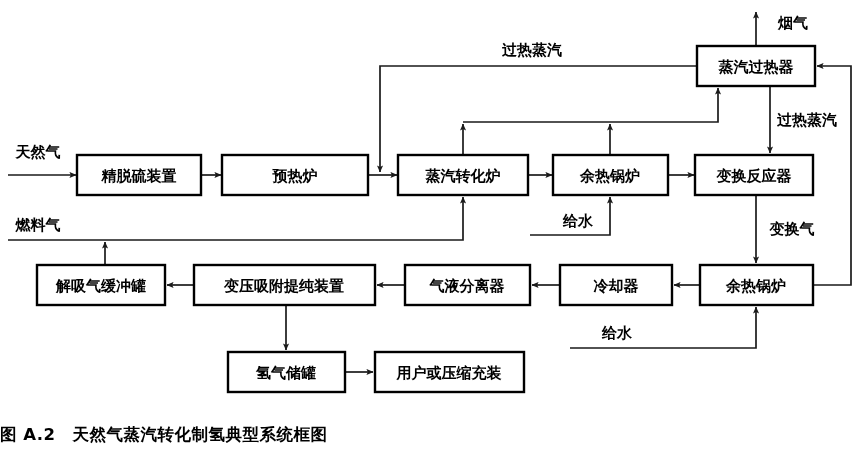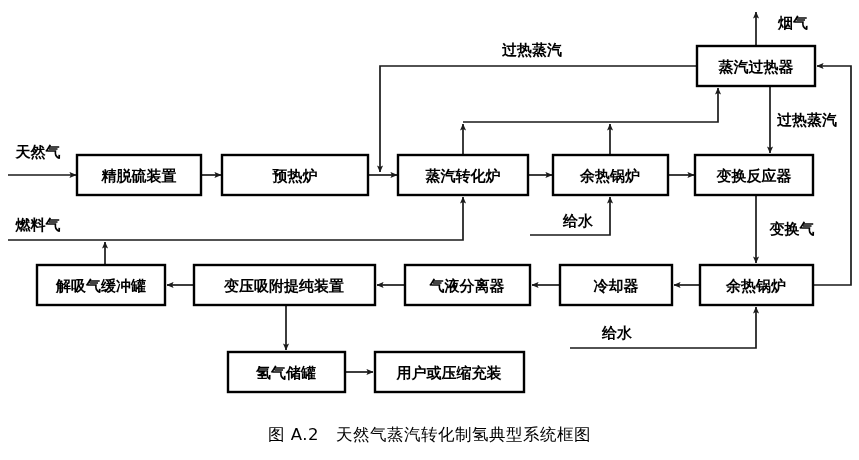--- a/index.html
+++ b/index.html
@@ -17,21 +17,21 @@
     font-size:15px;font-weight:700;fill:#000000;
     text-anchor:middle;dominant-baseline:middle;
   }
   .stream-label{
     font-family:"DejaVu Sans","Liberation Sans",sans-serif;
     font-size:15px;font-weight:700;fill:#000000;
     text-anchor:middle;dominant-baseline:middle;
   }
   .caption-text{
     position:absolute;left:0;width:859px;top:424px;
-    text-align:center;font-size:16.5px;font-weight:400;
+    font-size:16.5px;font-weight:700;
     letter-spacing:0.5px;
     font-family:"DejaVu Sans","Liberation Sans",sans-serif;
     color:#000000;white-space:pre;
   }
 </style>
 </head>
 <body>
 
 <div id="diagram-root">
 

